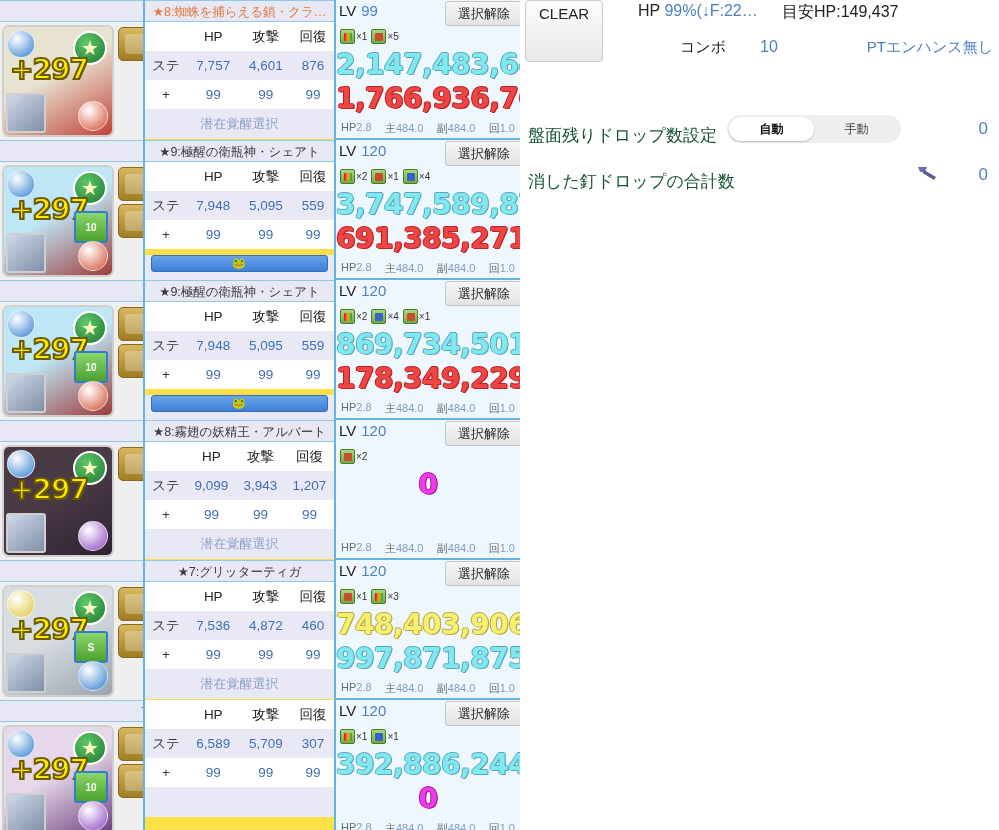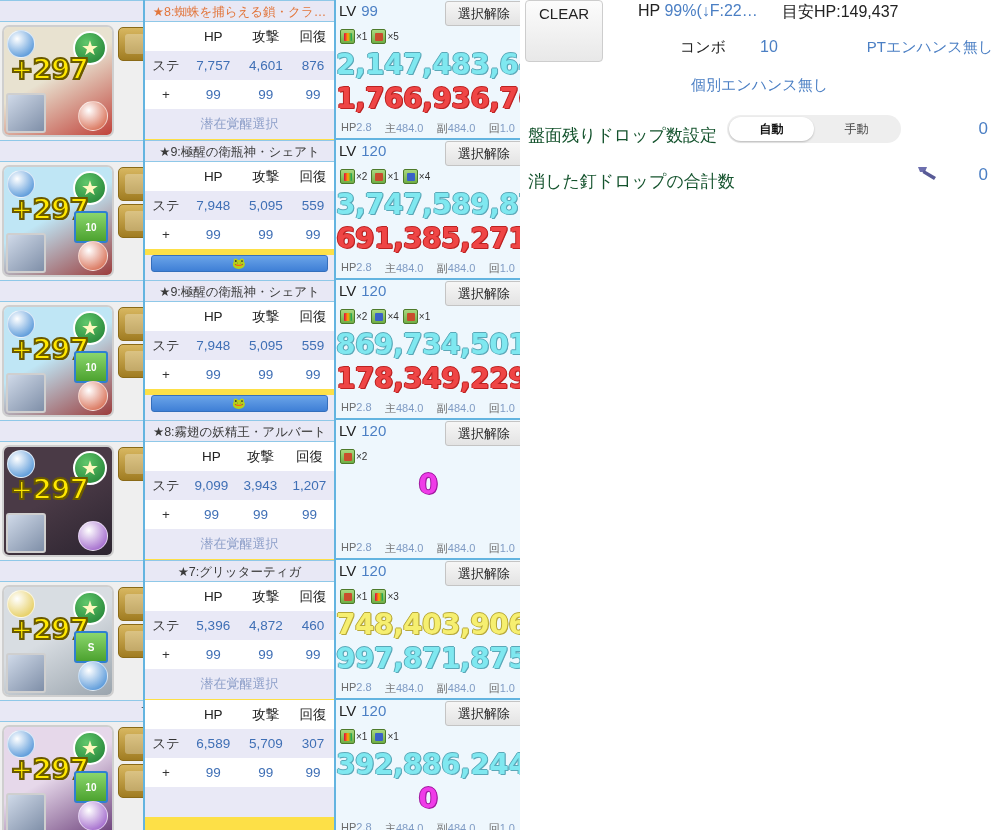--- a/index.html
+++ b/index.html
@@ -398,21 +398,21 @@
           <table class="stats-table">
             <tbody>
               <tr class="head">
                 <td class="lbl"></td>
                 <td>HP</td>
                 <td>攻撃</td>
                 <td>回復</td>
               </tr>
               <tr class="ste">
                 <td class="lbl">ステ</td>
-                <td>5,396</td>
+                <td>7,536</td>
                 <td>4,872</td>
                 <td>460</td>
               </tr>
               <tr class="plus">
                 <td class="lbl">+</td>
                 <td>99</td>
                 <td>99</td>
                 <td>99</td>
               </tr>
             </tbody>
@@ -630,21 +630,20 @@
   <div id="right-panel">
     <div class="clear-btn">CLEAR</div>
     <div class="hp-line">
       <span>HP</span>
       <span class="pct">99%(↓F:22…</span>
     </div>
     <div class="hp-target">目安HP:149,437</div>
     <div class="combo-label">コンボ</div>
     <div class="combo-val">10</div>
     <div class="pt-enh">PTエンハンス無し</div>
-    <div class="indiv-enh">個別エンハンス無し</div>
 
     <div class="setting-row" style="top:112px">
       <span class="setting-label">盤面残りドロップ数設定</span>
       <span class="seg">
         <span class="seg-opt active">自動</span>
         <span class="seg-opt">手動</span>
       </span>
       <span class="setting-val">0</span>
     </div>
 

